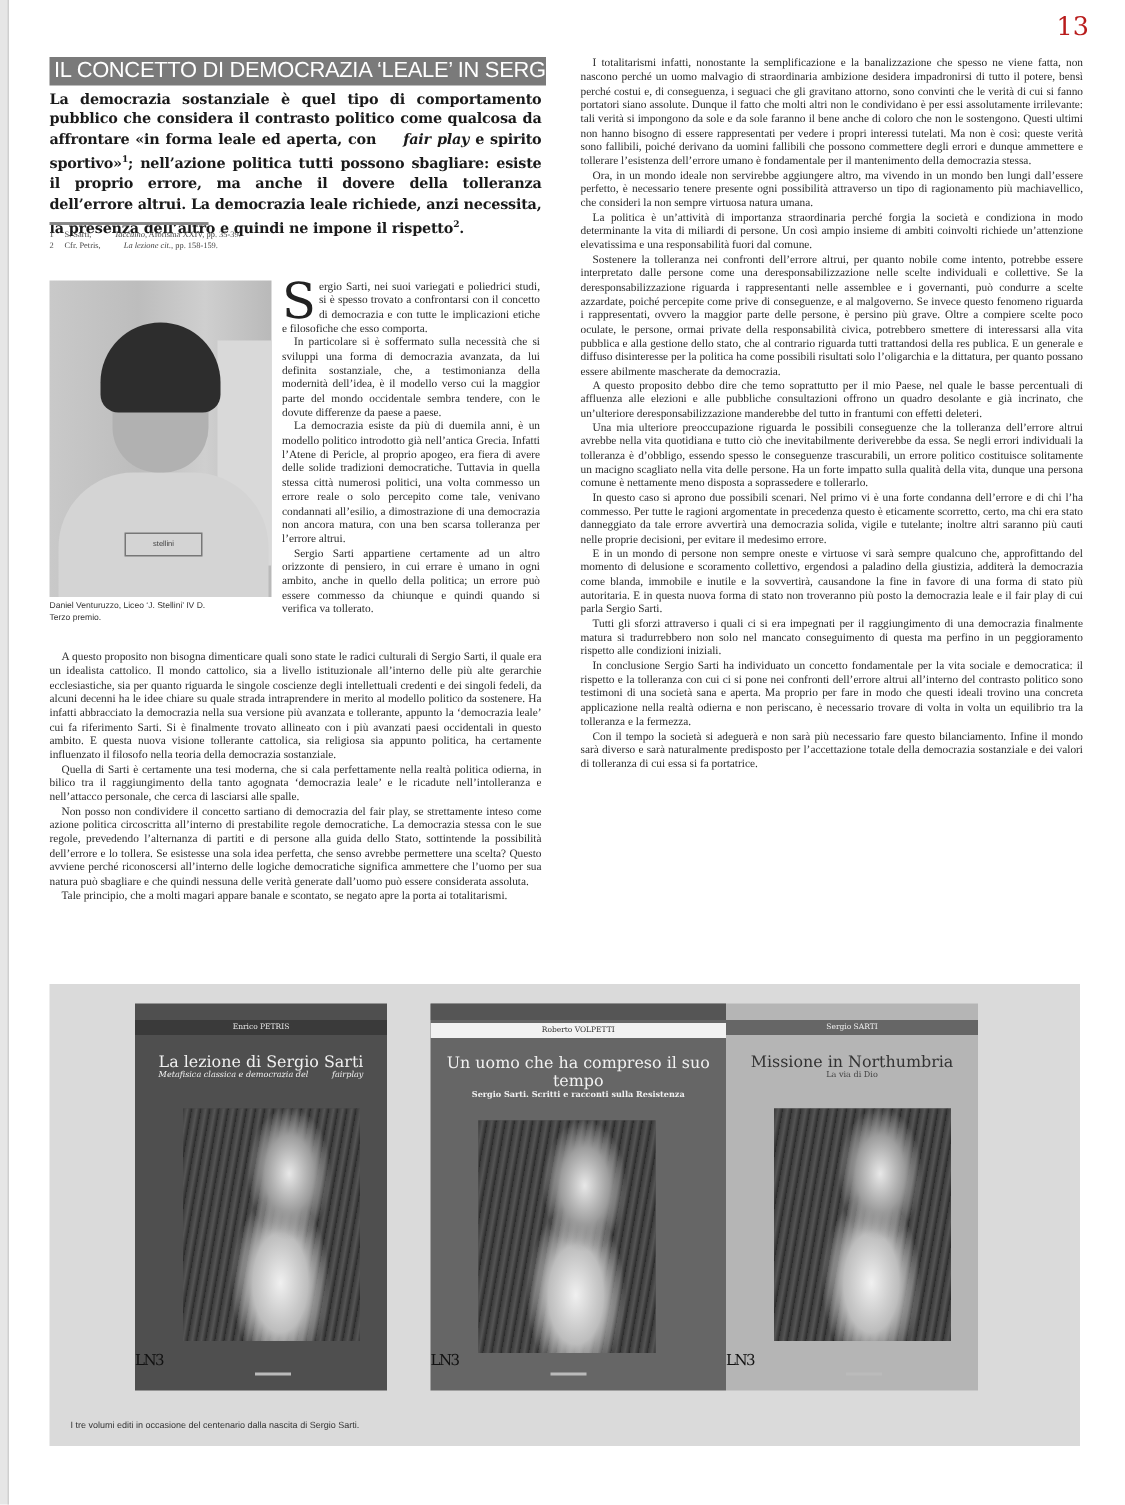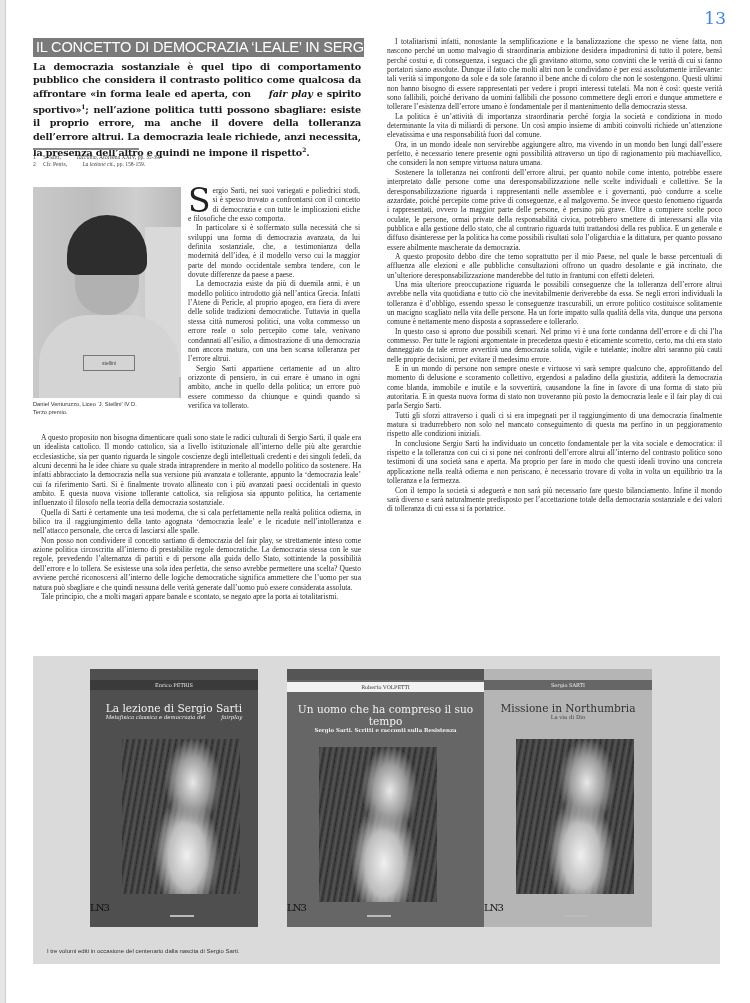--- a/index.html
+++ b/index.html
@@ -1,18 +1,18 @@
 <!DOCTYPE html>
 <html><head>
 <meta charset="utf-8">
 <style>
   html, body { margin:0; padding:0; }
   body { width:750px; height:1003px; background:#ffffff; position:relative; overflow:hidden; font-family:"DejaVu Serif", serif; color:#2a2a2a; }
   .left-gutter { position:absolute; left:0; top:0; width:5px; height:1003px; background:#e6e6e6; border-right:1px solid #cfcfcf; }
-  .page-number { position:absolute; right:24px; top:8px; font-family:"DejaVu Serif", serif; font-size:17px; color:#3b82f6; }
+  .page-number { position:absolute; right:24px; top:8px; font-family:"DejaVu Serif", serif; font-size:17px; color:#b91c1c; }
   .headline { position:absolute; left:33px; top:38px; width:328px; height:19px; background:#7a7a7a; color:#fff; font-family:"Liberation Sans", sans-serif; font-size:14.6px; line-height:19px; padding-left:3px; letter-spacing:-0.2px; white-space:nowrap; overflow:hidden; transform-origin:left; }
   .lead { position:absolute; left:33px; top:60px; width:328px; font-family:"DejaVu Serif", serif; font-weight:bold; font-size:9.6px; line-height:13.3px; text-align:justify; color:#1a1a1a; letter-spacing:-0.15px; }
   .lead .sup { font-size:6px; vertical-align:super; }
   .fn-rule { position:absolute; left:33px; top:148px; width:106px; height:2px; background:#888; }
   .footnotes { position:absolute; left:33px; top:154px; width:200px; font-family:"Liberation Serif", serif; font-size:5.6px; line-height:7.3px; color:#444; }
   .footnotes .num { display:inline-block; width:10px; }
   .photo { position:absolute; left:33px; top:187px; width:148px; height:211px; background:linear-gradient(90deg,#c9c9c9 0%,#bdbdbd 40%,#cfcfcf 70%,#b9b9b9 100%); overflow:hidden; }
   .photo .wall-panel { position:absolute; right:0; top:40px; width:36px; height:150px; background:#d9d9d9; }
   .photo .hair { position:absolute; left:34px; top:28px; width:80px; height:60px; background:#2d2d2d; border-radius:40px 40px 12px 12px; }
   .photo .face { position:absolute; left:42px; top:52px; width:64px; height:76px; background:#b1b1b1; border-radius:26px 26px 30px 30px; }
@@ -93,22 +93,22 @@
 
 <div class="col-wide body-text">
   <p>A questo proposito non bisogna dimenticare quali sono state le radici culturali di Sergio Sarti, il quale era un idealista cattolico. Il mondo cattolico, sia a livello istituzionale all’interno delle più alte gerarchie ecclesiastiche, sia per quanto riguarda le singole coscienze degli intellettuali credenti e dei singoli fedeli, da alcuni decenni ha le idee chiare su quale strada intraprendere in merito al modello politico da sostenere. Ha infatti abbracciato la democrazia nella sua versione più avanzata e tollerante, appunto la ‘democrazia leale’ cui fa riferimento Sarti. Si è finalmente trovato allineato con i più avanzati paesi occidentali in questo ambito. E questa nuova visione tollerante cattolica, sia religiosa sia appunto politica, ha certamente influenzato il filosofo nella teoria della democrazia sostanziale.</p>
   <p>Quella di Sarti è certamente una tesi moderna, che si cala perfettamente nella realtà politica odierna, in bilico tra il raggiungimento della tanto agognata ‘democrazia leale’ e le ricadute nell’intolleranza e nell’attacco personale, che cerca di lasciarsi alle spalle.</p>
   <p>Non posso non condividere il concetto sartiano di democrazia del fair play, se strettamente inteso come azione politica circoscritta all’interno di prestabilite regole democratiche. La democrazia stessa con le sue regole, prevedendo l’alternanza di partiti e di persone alla guida dello Stato, sottintende la possibilità dell’errore e lo tollera. Se esistesse una sola idea perfetta, che senso avrebbe permettere una scelta? Questo avviene perché riconoscersi all’interno delle logiche democratiche significa ammettere che l’uomo per sua natura può sbagliare e che quindi nessuna delle verità generate dall’uomo può essere considerata assoluta.</p>
   <p>Tale principio, che a molti magari appare banale e scontato, se negato apre la porta ai totalitarismi.</p>
 </div>
 
 <div class="col-b body-text">
   <p>I totalitarismi infatti, nonostante la semplificazione e la banalizzazione che spesso ne viene fatta, non nascono perché un uomo malvagio di straordinaria ambizione desidera impadronirsi di tutto il potere, bensì perché costui e, di conseguenza, i seguaci che gli gravitano attorno, sono convinti che le verità di cui si fanno portatori siano assolute. Dunque il fatto che molti altri non le condividano è per essi assolutamente irrilevante: tali verità si impongono da sole e da sole faranno il bene anche di coloro che non le sostengono. Questi ultimi non hanno bisogno di essere rappresentati per vedere i propri interessi tutelati. Ma non è così: queste verità sono fallibili, poiché derivano da uomini fallibili che possono commettere degli errori e dunque ammettere e tollerare l’esistenza dell’errore umano è fondamentale per il mantenimento della democrazia stessa.</p>
+  <p>Ora, in un mondo ideale non servirebbe aggiungere altro, ma vivendo in un mondo ben lungi dall’essere perfetto, è necessario tenere presente ogni possibilità attraverso un tipo di ragionamento più machiavellico, che consideri la non sempre virtuosa natura umana.</p>
   <p>La politica è un’attività di importanza straordinaria perché forgia la società e condiziona in modo determinante la vita di miliardi di persone. Un così ampio insieme di ambiti coinvolti richiede un’attenzione elevatissima e una responsabilità fuori dal comune.</p>
-  <p>Ora, in un mondo ideale non servirebbe aggiungere altro, ma vivendo in un mondo ben lungi dall’essere perfetto, è necessario tenere presente ogni possibilità attraverso un tipo di ragionamento più machiavellico, che consideri la non sempre virtuosa natura umana.</p>
   <p>Sostenere la tolleranza nei confronti dell’errore altrui, per quanto nobile come intento, potrebbe essere interpretato dalle persone come una deresponsabilizzazione nelle scelte individuali e collettive. Se la deresponsabilizzazione riguarda i rappresentanti nelle assemblee e i governanti, può condurre a scelte azzardate, poiché percepite come prive di conseguenze, e al malgoverno. Se invece questo fenomeno riguarda i rappresentati, ovvero la maggior parte delle persone, è persino più grave. Oltre a compiere scelte poco oculate, le persone, ormai private della responsabilità civica, potrebbero smettere di interessarsi alla vita pubblica e alla gestione dello stato, che al contrario riguarda tutti trattandosi della res publica. E un generale e diffuso disinteresse per la politica ha come possibili risultati solo l’oligarchia e la dittatura, per quanto possano essere abilmente mascherate da democrazia.</p>
   <p>A questo proposito debbo dire che temo soprattutto per il mio Paese, nel quale le basse percentuali di affluenza alle elezioni e alle pubbliche consultazioni offrono un quadro desolante e già incrinato, che un’ulteriore deresponsabilizzazione manderebbe del tutto in frantumi con effetti deleteri.</p>
   <p>Una mia ulteriore preoccupazione riguarda le possibili conseguenze che la tolleranza dell’errore altrui avrebbe nella vita quotidiana e tutto ciò che inevitabilmente deriverebbe da essa. Se negli errori individuali la tolleranza è d’obbligo, essendo spesso le conseguenze trascurabili, un errore politico costituisce solitamente un macigno scagliato nella vita delle persone. Ha un forte impatto sulla qualità della vita, dunque una persona comune è nettamente meno disposta a soprassedere e tollerarlo.</p>
   <p>In questo caso si aprono due possibili scenari. Nel primo vi è una forte condanna dell’errore e di chi l’ha commesso. Per tutte le ragioni argomentate in precedenza questo è eticamente scorretto, certo, ma chi era stato danneggiato da tale errore avvertirà una democrazia solida, vigile e tutelante; inoltre altri saranno più cauti nelle proprie decisioni, per evitare il medesimo errore.</p>
   <p>E in un mondo di persone non sempre oneste e virtuose vi sarà sempre qualcuno che, approfittando del momento di delusione e scoramento collettivo, ergendosi a paladino della giustizia, additerà la democrazia come blanda, immobile e inutile e la sovvertirà, causandone la fine in favore di una forma di stato più autoritaria. E in questa nuova forma di stato non troveranno più posto la democrazia leale e il fair play di cui parla Sergio Sarti.</p>
   <p>Tutti gli sforzi attraverso i quali ci si era impegnati per il raggiungimento di una democrazia finalmente matura si tradurrebbero non solo nel mancato conseguimento di questa ma perfino in un peggioramento rispetto alle condizioni iniziali.</p>
   <p>In conclusione Sergio Sarti ha individuato un concetto fondamentale per la vita sociale e democratica: il rispetto e la tolleranza con cui ci si pone nei confronti dell’errore altrui all’interno del contrasto politico sono testimoni di una società sana e aperta. Ma proprio per fare in modo che questi ideali trovino una concreta applicazione nella realtà odierna e non periscano, è necessario trovare di volta in volta un equilibrio tra la tolleranza e la fermezza.</p>
   <p>Con il tempo la società si adeguerà e non sarà più necessario fare questo bilanciamento. Infine il mondo sarà diverso e sarà naturalmente predisposto per l’accettazione totale della democrazia sostanziale e dei valori di tolleranza di cui essa si fa portatrice.</p>
 </div>
 

